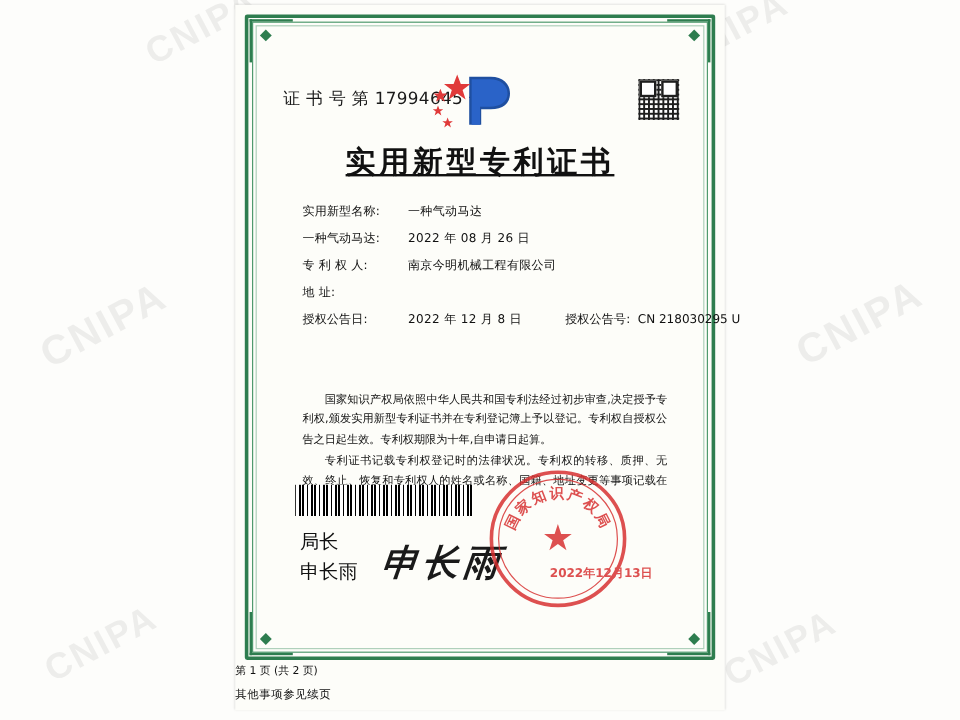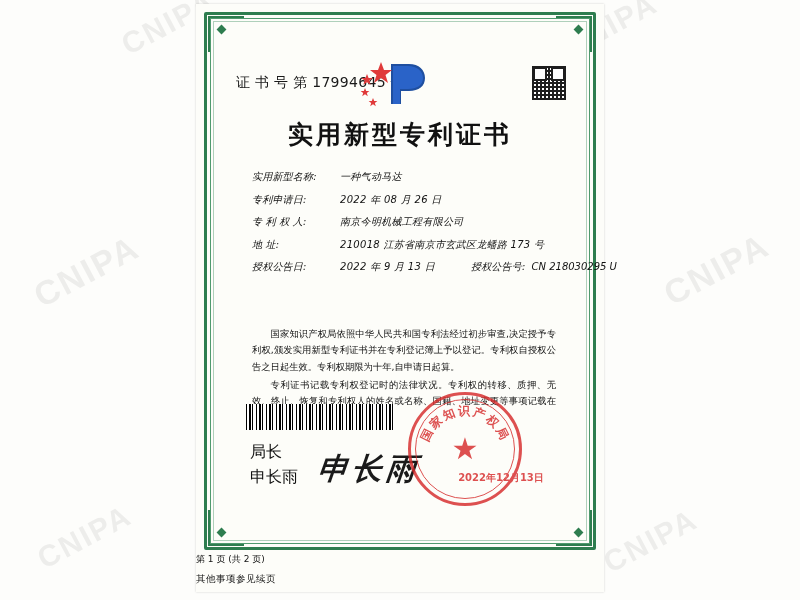--- a/index.html
+++ b/index.html
@@ -143,37 +143,37 @@
   #title {
     position: absolute;
     left: 0; right: 0;
     top: 74px;
     text-align: center;
     font-family: "DejaVu Serif", "Liberation Serif", serif;
     font-size: 25px;
     font-weight: 700;
     letter-spacing: 3px;
     color: #111;
+    text-decoration: underline;
   }
 
   #fields {
     position: absolute;
     left: 20px;
     right: 8px;
     top: 128px;
     font-size: 10px;
     color: #111;
     line-height: 1.0;
   }
   .field-row {
     display: flex;
     align-items: baseline;
     margin-bottom: 12.5px;
     white-space: nowrap;
-    font-style: italic;
   }
   .field-label {
     width: 88px;
     flex: 0 0 88px;
     letter-spacing: 0.2px;
   }
   .field-value { letter-spacing: 0.3px; }
 
   .field-row.dual .field-label2 {
     margin-left: 36px;
@@ -342,34 +342,33 @@
       </svg>
 
       <div id="title">实用新型专利证书</div>
 
       <div id="fields">
         <div class="field-row">
           <span class="field-label">实用新型名称:</span>
           <span class="field-value">一种气动马达</span>
         </div>
         <div class="field-row">
-          <span class="field-label">专利申请日:</span>
+          <span class="field-label">一种气动马达:</span>
           <span class="field-value">2022 年 08 月 26 日</span>
         </div>
         <div class="field-row">
           <span class="field-label">专 利 权 人:</span>
           <span class="field-value">南京今明机械工程有限公司</span>
         </div>
         <div class="field-row">
           <span class="field-label">地        址:</span>
-          <span class="field-value">210018 江苏省南京市玄武区龙蟠路 173 号</span>
         </div>
         <div class="field-row dual">
           <span class="field-label">授权公告日:</span>
-          <span class="field-value">2022 年 9 月 13 日</span>
+          <span class="field-value">2022 年 12 月 8 日</span>
           <span class="field-label2">授权公告号:</span>
           <span class="field-value2">CN 218030295 U</span>
         </div>
       </div>
 
       <div id="paragraphs">
         <p>国家知识产权局依照中华人民共和国专利法经过初步审查,决定授予专利权,颁发实用新型专利证书并在专利登记簿上予以登记。专利权自授权公告之日起生效。专利权期限为十年,自申请日起算。</p>
         <p>专利证书记载专利权登记时的法律状况。专利权的转移、质押、无效、终止、恢复和专利权人的姓名或名称、国籍、地址变更等事项记载在专利登记簿上。</p>
       </div>
 

